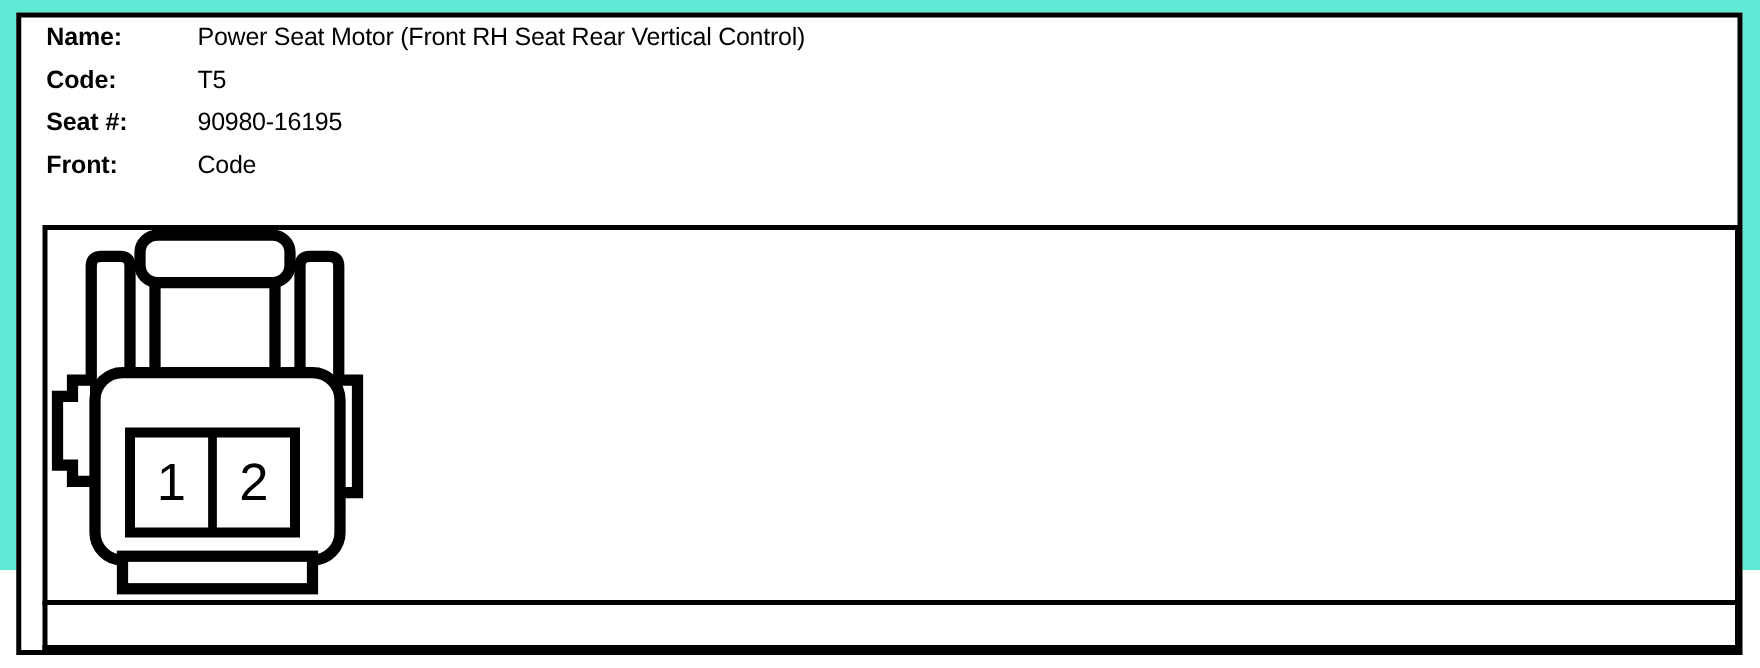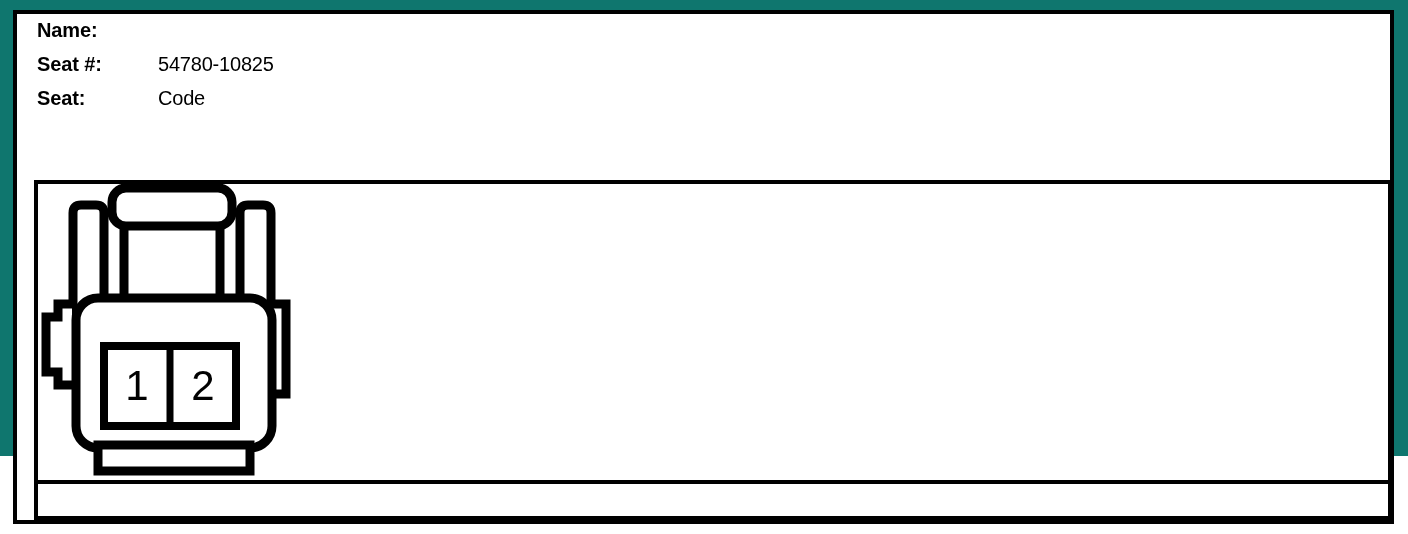--- a/index.html
+++ b/index.html
@@ -3,21 +3,21 @@
 <meta charset="utf-8">
 <title>Connector Detail</title>
 <style>
   html,body{margin:0;padding:0;background:#ffffff;}
   body{
     width:1408px;height:534px;
     font-family:"Liberation Sans","DejaVu Sans",sans-serif;
     color:#000;
     overflow:hidden;
   }
-  #page{position:relative;width:1408px;height:456px;background:#0f766e;}
+  #page{position:relative;width:1408px;height:456px;background:#5eead4;}
 
   
   .outer-frame{
     position:absolute;
     left:13px;top:10px;
     width:1381px;height:514px;
     border:4px solid #000;
     box-sizing:border-box;
     background:#fff;
   }
@@ -85,30 +85,35 @@
 <body>
 
 <div id="page">
 
   <div class="outer-frame"></div>
 
   <div class="spec-block">
 
     <div class="spec-row">
       <span class="spec-label">Name:</span>
+      <span class="spec-value">Power Seat Motor (Front RH Seat Rear Vertical Control)</span>
     </div>
 
+    <div class="spec-row">
+      <span class="spec-label">Code:</span>
+      <span class="spec-value">T5</span>
+    </div>
 
     <div class="spec-row">
       <span class="spec-label">Seat #:</span>
-      <span class="spec-value">54780-10825</span>
+      <span class="spec-value">90980-16195</span>
     </div>
 
     <div class="spec-row">
-      <span class="spec-label">Seat:</span>
+      <span class="spec-label">Front:</span>
       <span class="spec-value">Code</span>
     </div>
 
   </div>
 
   <div class="diagram-box">
 
     <div class="connector-art">
       <svg width="280" height="300" viewBox="0 0 280 300" xmlns="http://www.w3.org/2000/svg">
 

